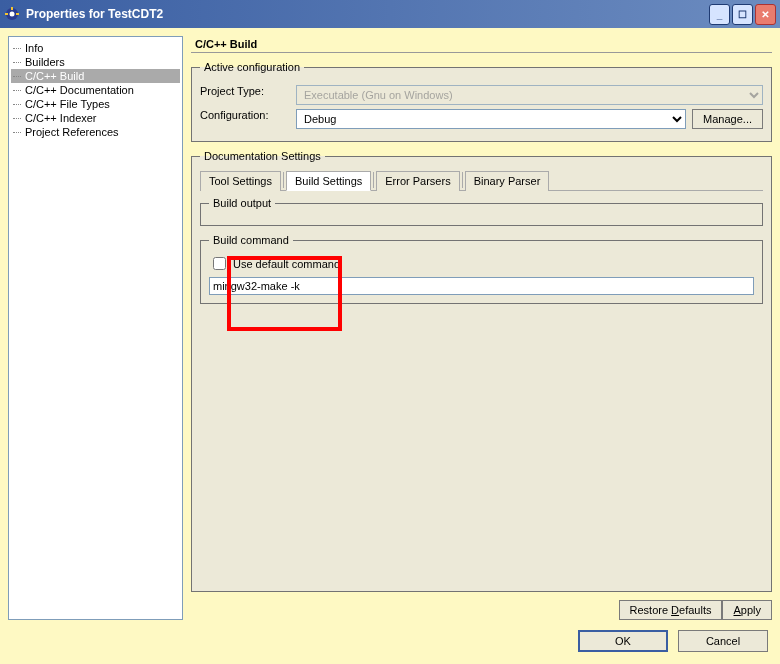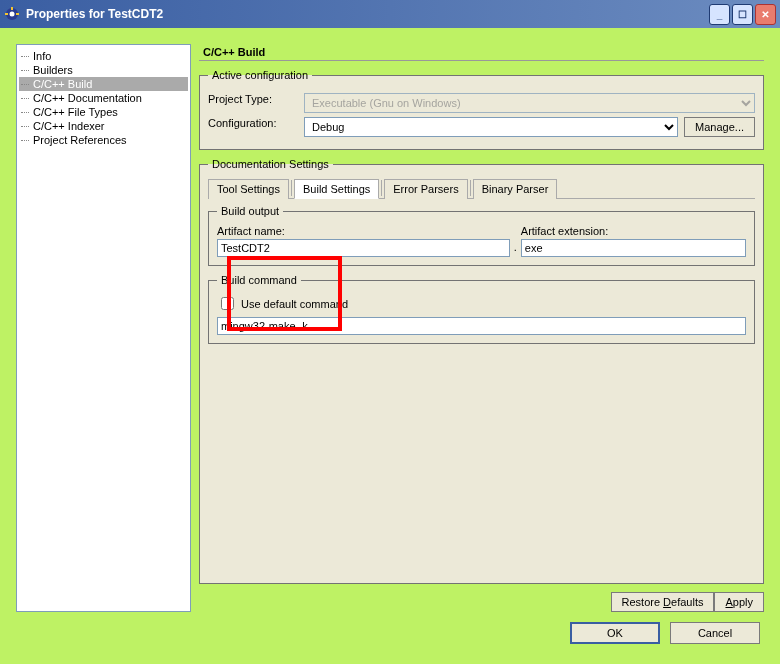--- a/index.html
+++ b/index.html
@@ -4,21 +4,21 @@
 <style>
   * { box-sizing: border-box; font-family: "MS Sans Serif", Tahoma, sans-serif; font-size: 11px; }
   body { margin: 0; background: #ece9d8; width: 780px; height: 664px; overflow: hidden; }
   .titlebar { height: 28px; background: linear-gradient(to right, #3a5ea2, #6c8cc0); display: flex; align-items: center; padding: 0 4px; color: #fff; font-weight: bold; }
   .titlebar .app-icon { width: 16px; height: 16px; margin-right: 6px; display: flex; align-items: center; justify-content: center; }
   .titlebar .app-icon svg { width: 16px; height: 16px; }
   .titlebar .title { flex: 1; font-size: 12px; }
   .winbtns { display: flex; gap: 2px; }
   .winbtn { width: 21px; height: 21px; background: #d6e4ff; border: 1px solid #1f3b73; border-radius: 3px; display: flex; align-items: center; justify-content: center; font-weight: bold; font-size: 10px; color: #1f3b73; cursor: pointer; }
   .winbtn.close { background: #e97c6e; color: #fff; border-color: #a33; }
-  .window-body { padding: 16px; background: #bef264; height: calc(664px - 28px); display: flex; flex-direction: column; }
+  .window-body { padding: 8px; background: #fef9c3; height: calc(664px - 28px); display: flex; flex-direction: column; }
   .content { flex: 1; display: flex; gap: 8px; }
   .sidebar { width: 175px; background: #fff; border: 1px solid #7f9db9; padding: 4px 2px; overflow: auto; }
   .tree-item { padding: 1px 0 1px 14px; position: relative; white-space: nowrap; cursor: pointer; }
   .tree-item::before { content: ""; position: absolute; left: 2px; top: 50%; width: 8px; border-top: 1px dotted #888; }
   .tree-item.selected { background: #aaa; color: #fff; }
   .main { flex: 1; display: flex; flex-direction: column; gap: 8px; }
   .main-title { font-weight: bold; padding: 2px 4px; border-bottom: 1px solid #999; }
   fieldset { border: 1px solid #737373; padding: 8px; margin: 0; background: #ece9d8; }
   legend { padding: 0 4px; color: #000; }
   .row { display: flex; align-items: flex-start; gap: 6px; margin: 4px 0; }
@@ -108,31 +108,20 @@
               <div class="tab-sep"></div>
               <div class="tab">Error Parsers</div>
               <div class="tab-sep"></div>
               <div class="tab">Binary Parser</div>
             </div>
 
           <div class="body">
 
             <fieldset>
               <legend>Build output</legend>
-              <div class="build-output-row">
-                <div class="col" style="flex:1.3">
-                  <label>Artifact name:</label>
-                  <input type="text" value="TestCDT2" style="">
-                </div>
-                <span style="padding-bottom:4px">.</span>
-                <div class="col" style="flex:1">
-                  <label>Artifact extension:</label>
-                  <input type="text" value="exe" style="">
-                </div>
-              </div>
             </fieldset>
 
             <fieldset style="margin-top:8px;">
               <legend>Build command</legend>
               <div class="checkbox-row">
                 <input type="checkbox" id="usedef" style="">
                 <label for="usedef">Use default command</label>
               </div>
               <input type="text" style="width: 100%; margin-top: 4px;" value="mingw32-make -k">
             </fieldset>

